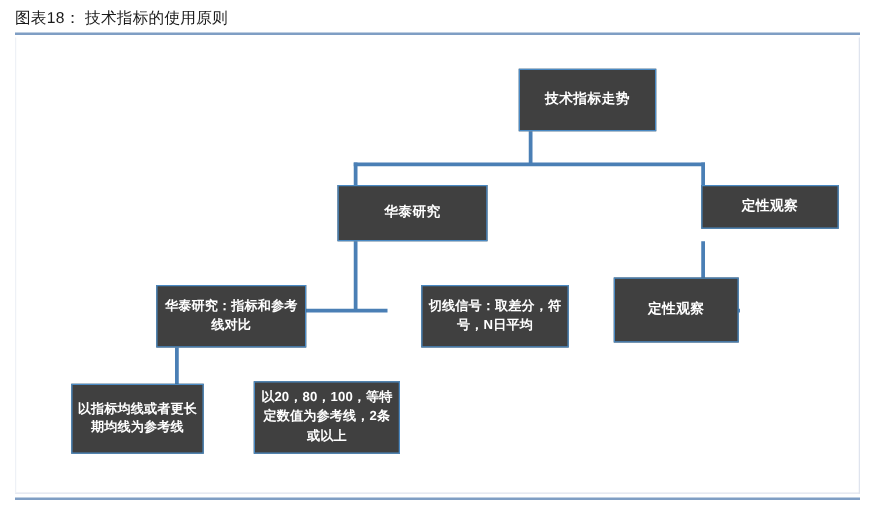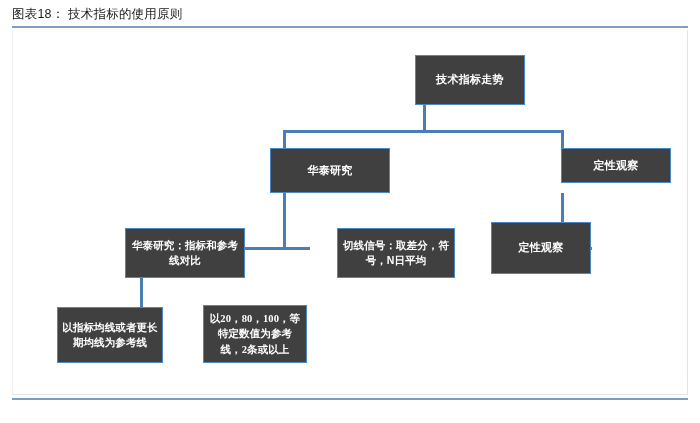--- a/index.html
+++ b/index.html
@@ -149,19 +149,19 @@
 
   <div class="node" style="left:446px; top:222px; width:100px; height:52px;">
     <span>定性观察</span>
   </div>
 
 
   <div class="node small" style="left:12px; top:307px; width:106px; height:56px;font-family:Liberation Serif, serif;">
     <span>以指标均线或者更长期均线为参考线</span>
   </div>
 
-  <div class="node small" style="left:158px; top:305px; width:104px; height:58px;font-family:Liberation Serif, serif;">
+  <div class="node small" style="left:158px; top:305px; width:117px; height:58px;">
     <span>以20，80，100，等特定数值为参考线，2条或以上</span>
   </div>
 
   <div class="footer-rule"></div>
 
 </div>
 
 </body></html>

